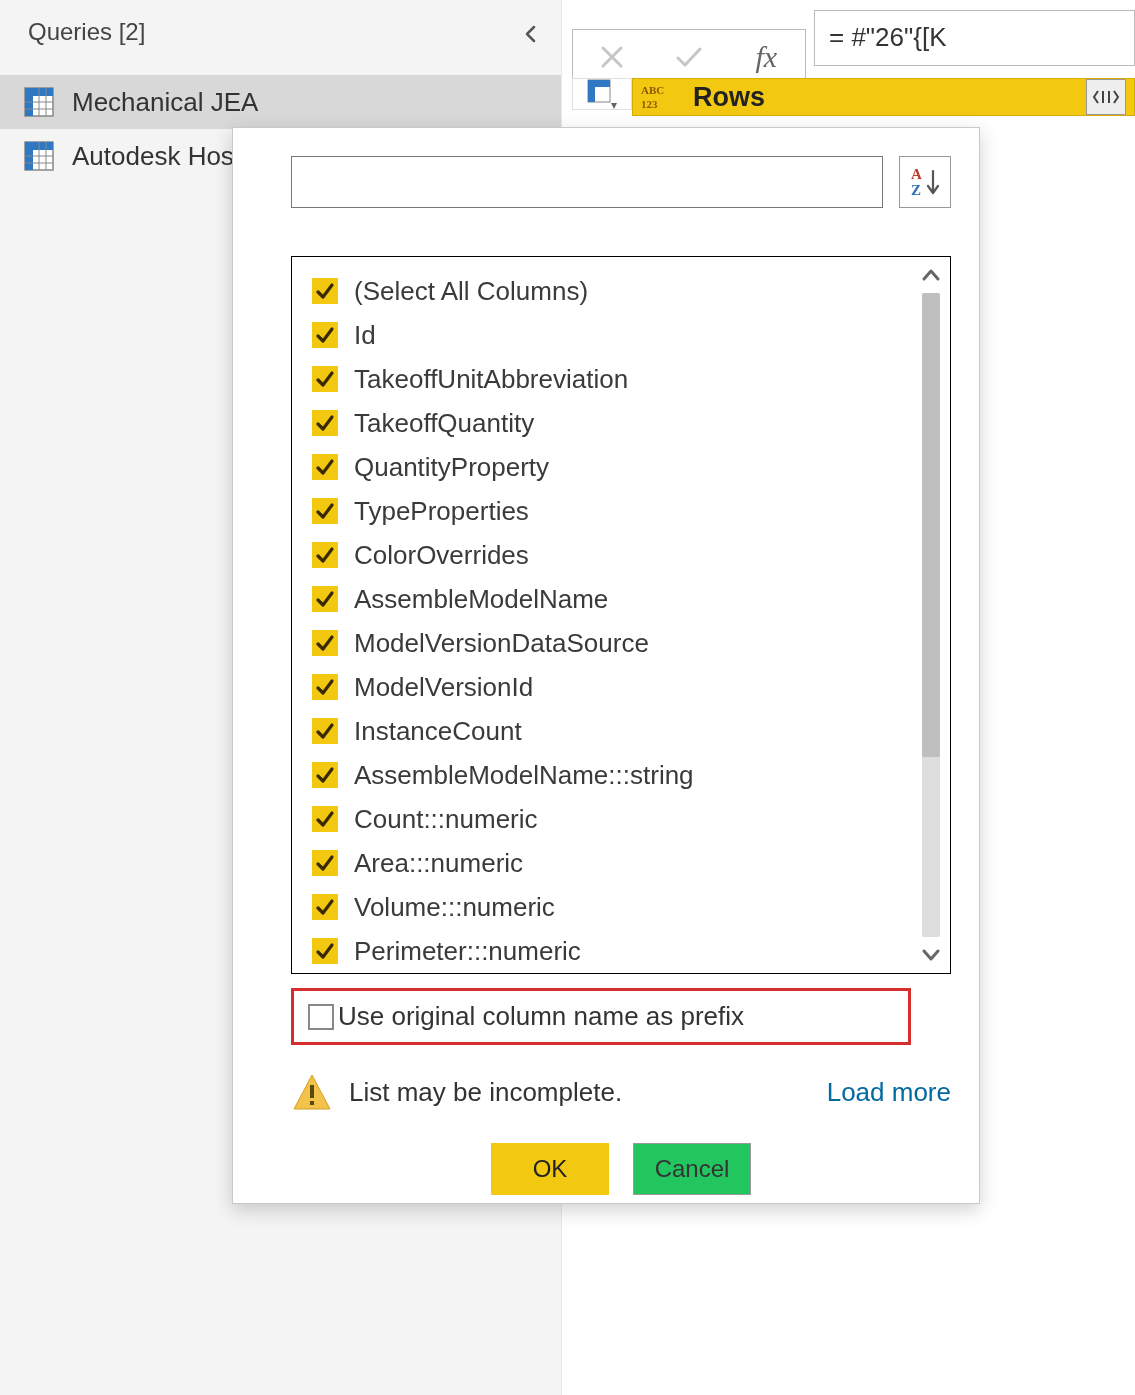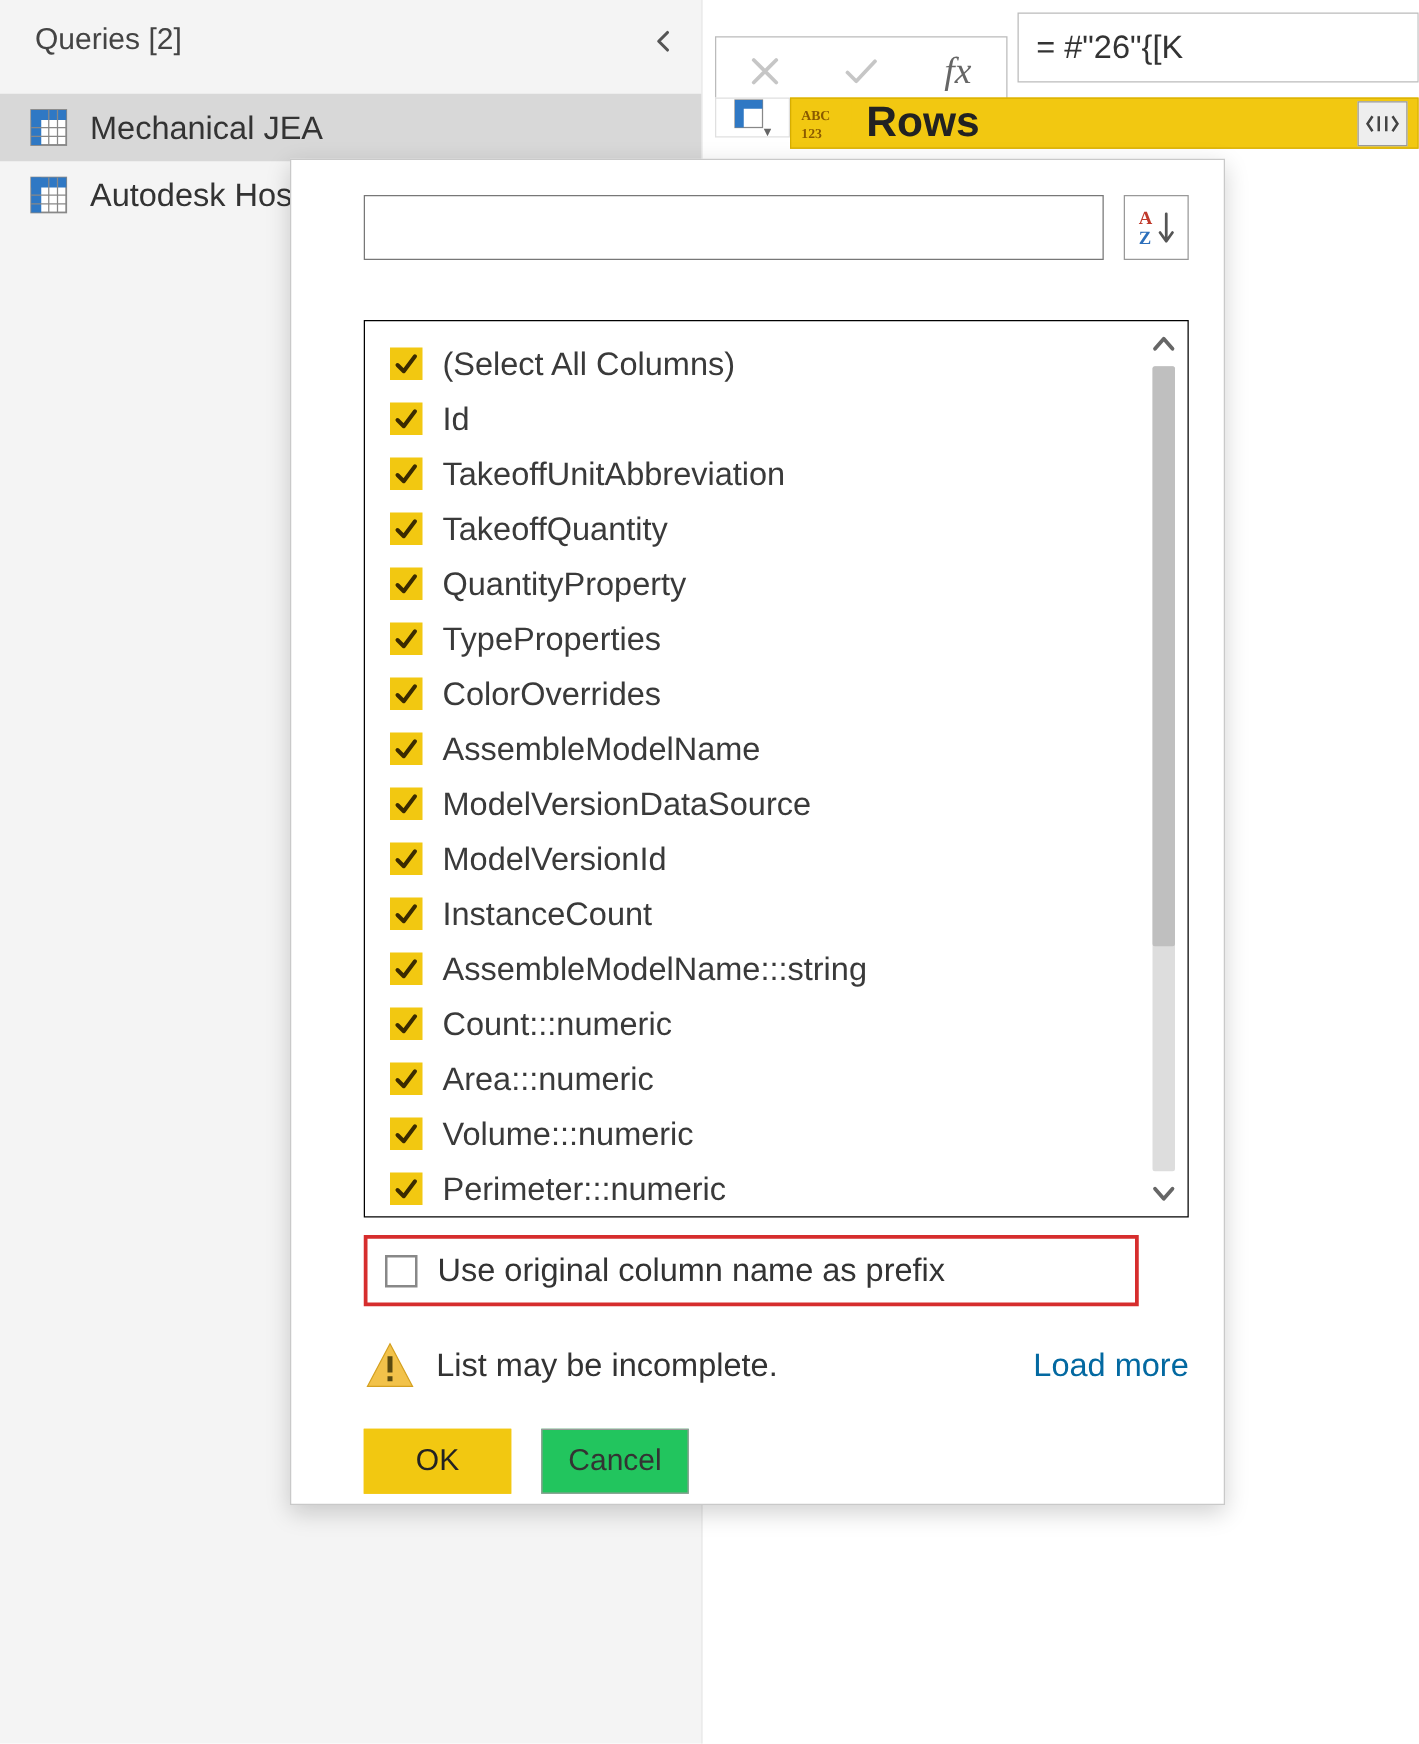--- a/index.html
+++ b/index.html
@@ -219,21 +219,21 @@
     background: #bfbfbf;
     border-radius: 2px;
   }
 
   .prefix-row {
     margin-top: 14px;
     border: 3px solid #d62d2d;
     padding: 10px 14px;
     display: flex;
     align-items: center;
-    gap: 16px;
+    gap: 4px;
     font-size: 26px;
     color: #333;
     width: 620px;
   }
   .prefix-chk {
     width: 26px; height: 26px;
     border: 2px solid #888;
     background: #fff;
     display: inline-block;
     flex-shrink: 0;
@@ -250,21 +250,21 @@
     width: 42px; height: 42px;
   }
   .warning-row .load-more {
     margin-left: auto;
     color: #0369a1;
     cursor: pointer;
   }
 
   .button-row {
     display: flex;
-    justify-content: flex-start;
+    justify-content: center;
     gap: 24px;
     margin-top: 30px;
   }
   .btn {
     min-width: 118px;
     height: 52px;
     display: flex;
     align-items: center;
     justify-content: center;
     font-size: 24px;
@@ -351,21 +351,21 @@
       <path d="M24 24 L30 24 L27 30 Z" fill="#666"></path>
     </svg>
   </div>
   <div class="col-main">
     <span class="abc123">
       <svg width="40" height="30" viewBox="0 0 40 30">
         <text x="2" y="12" font-size="11" fill="#8a5a00" font-family="Segoe UI">ABC</text>
         <text x="2" y="26" font-size="11" fill="#8a5a00" font-family="Segoe UI">123</text>
       </svg>
     </span>
-    <span style="font-size:34px">Rows</span>
+    <span style="font-size:27px">Rows</span>
     <span class="expand-btn">
       <svg width="28" height="24" viewBox="0 0 28 24">
         <path d="M6 6 L2 12 L6 18" fill="none" stroke="#444" stroke-width="2"></path>
         <path d="M22 6 L26 12 L22 18" fill="none" stroke="#444" stroke-width="2"></path>
         <line x1="11" y1="6" x2="11" y2="18" stroke="#444" stroke-width="2"></line>
         <line x1="17" y1="6" x2="17" y2="18" stroke="#444" stroke-width="2"></line>
       </svg>
     </span>
   </div>
 </div>

